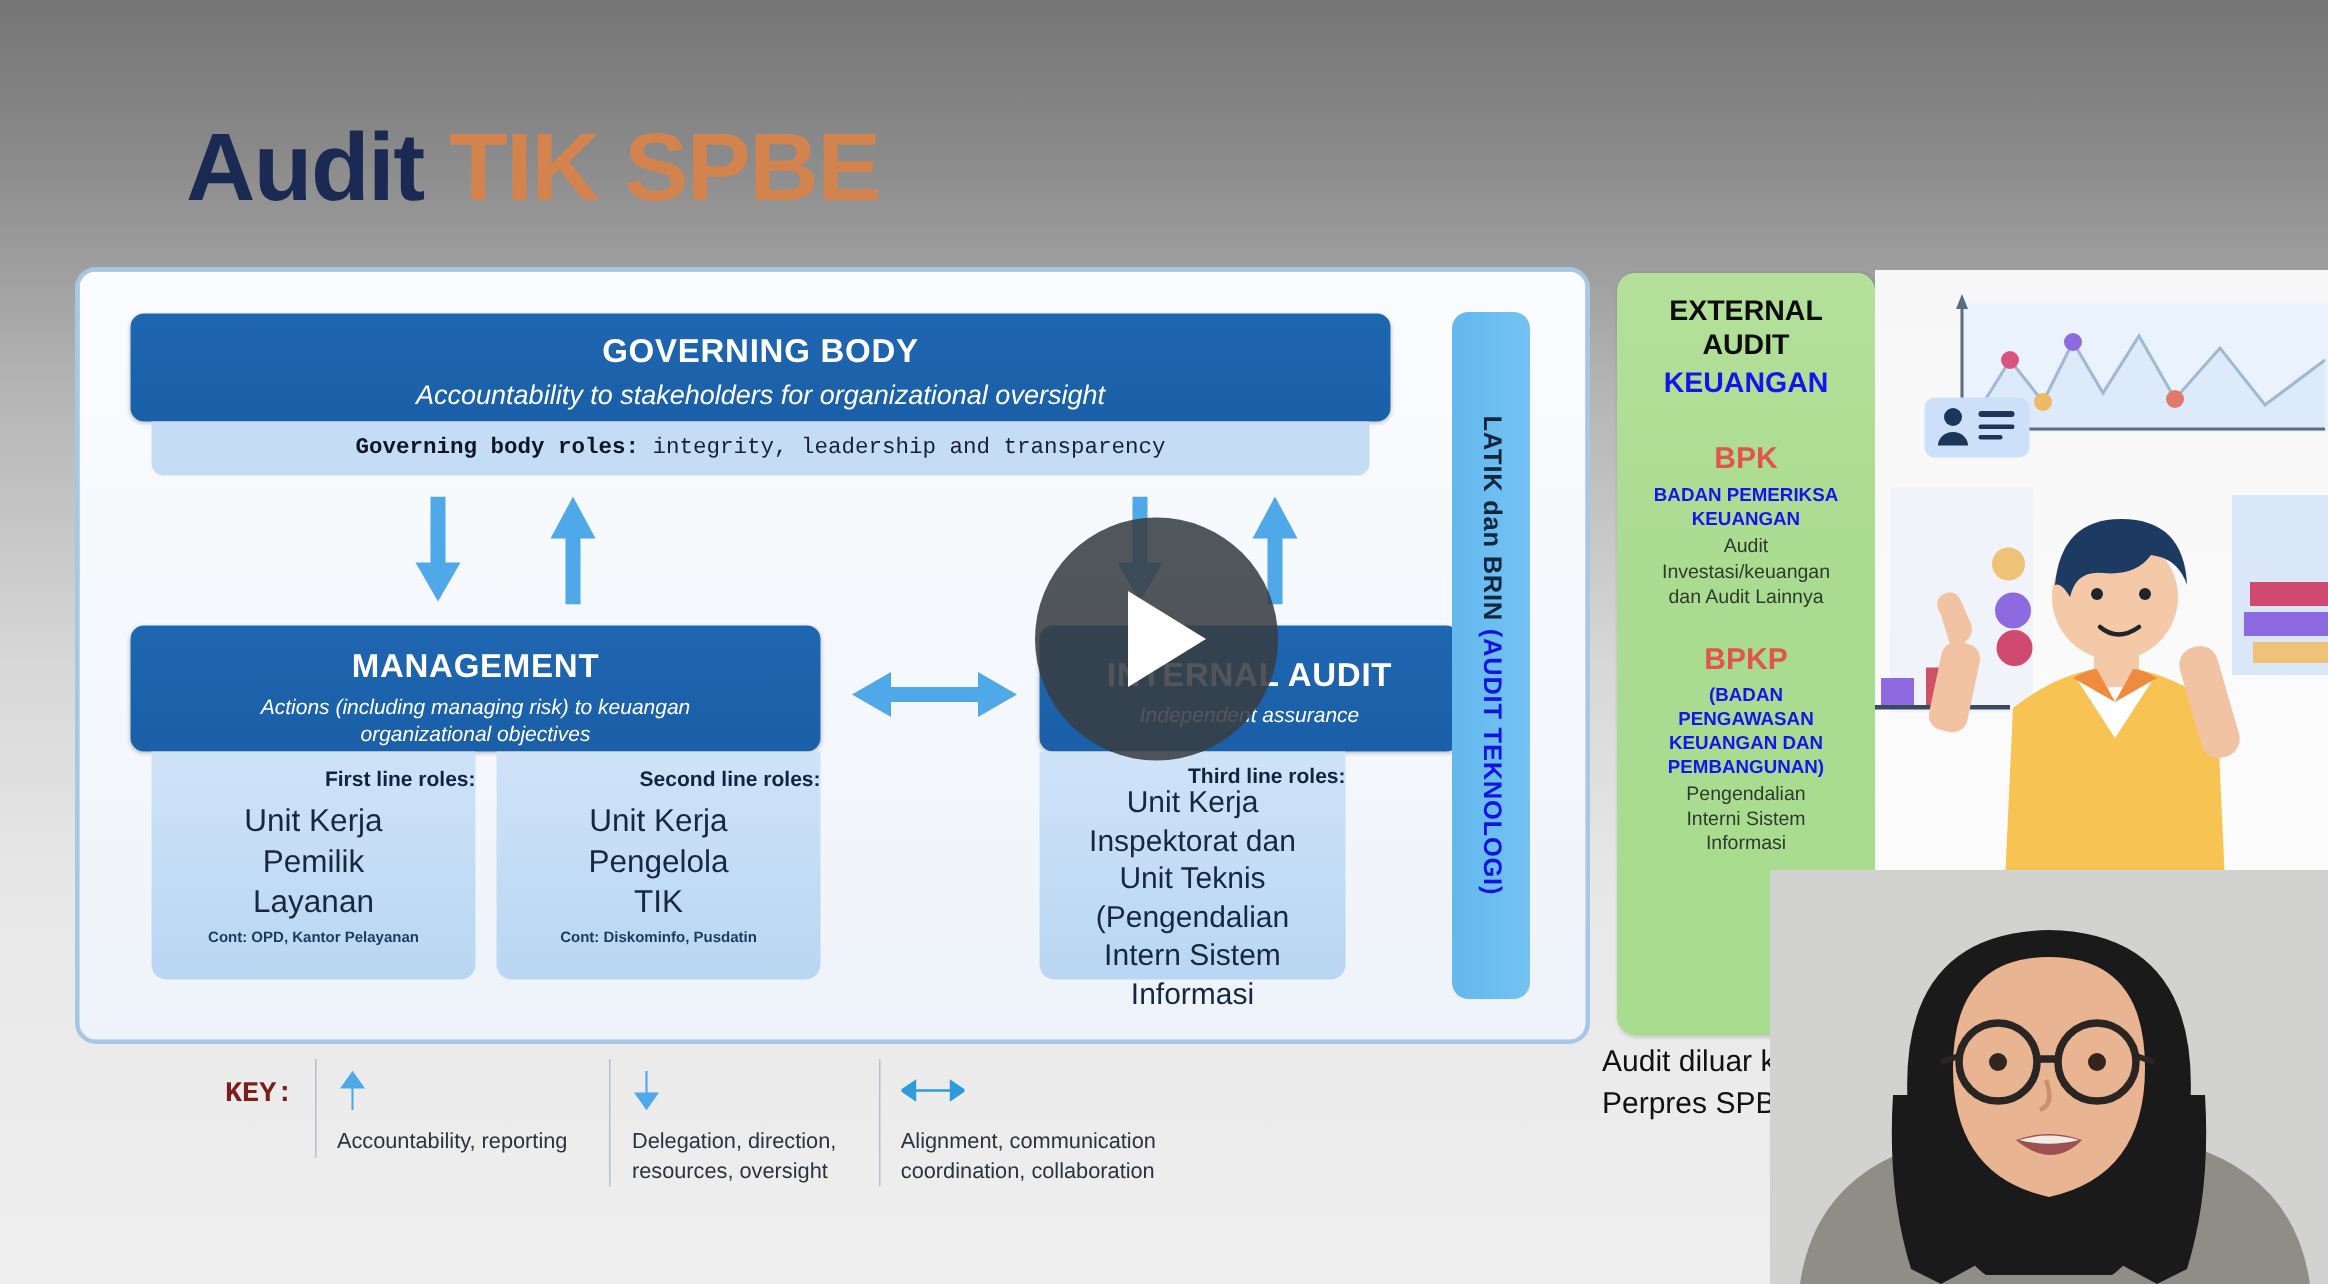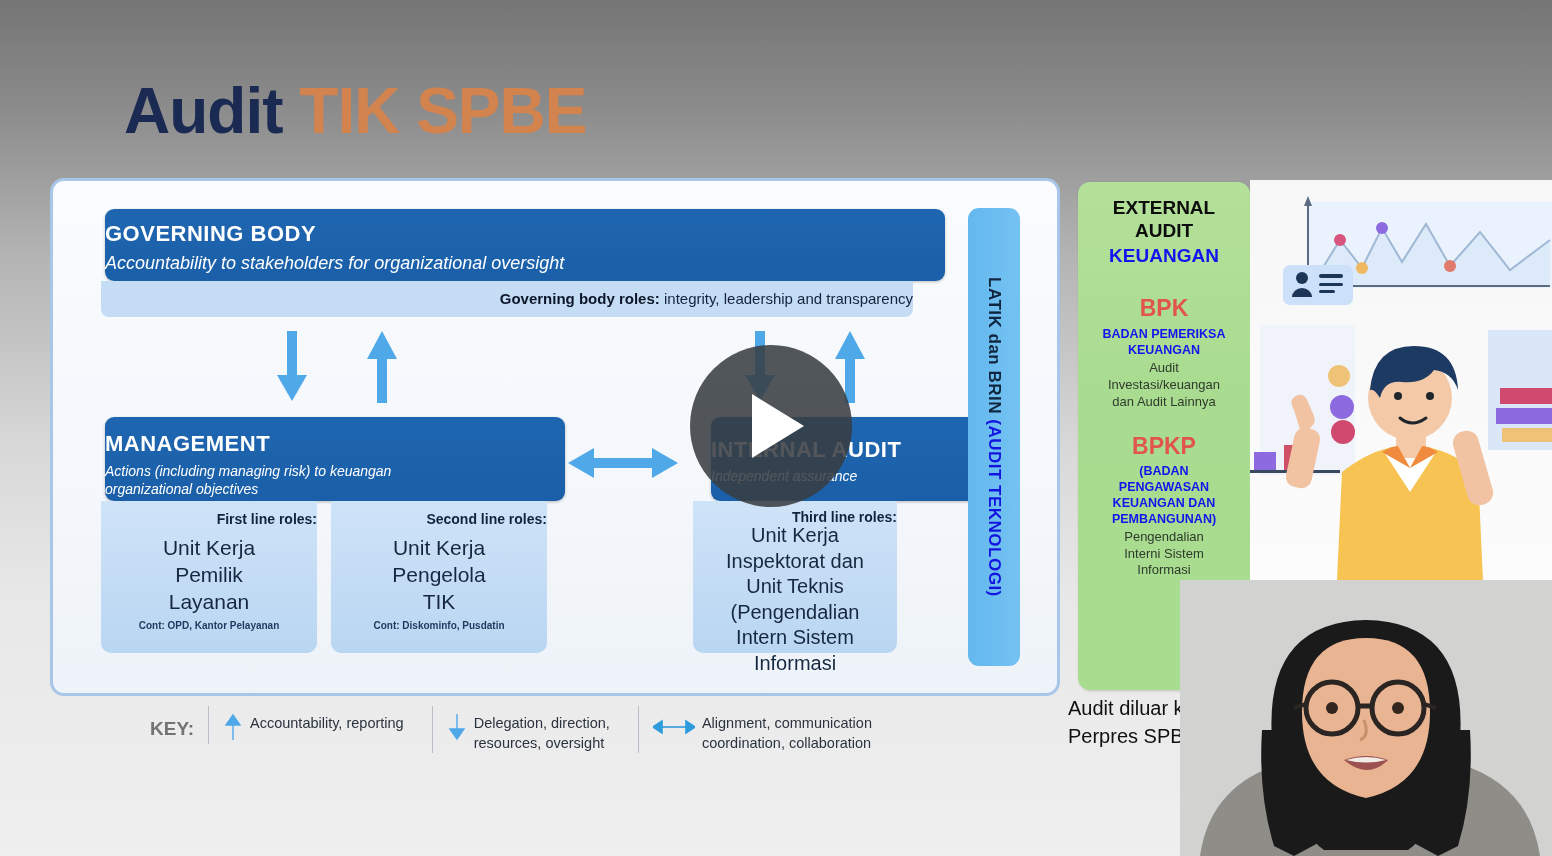--- a/index.html
+++ b/index.html
@@ -21,30 +21,29 @@
 
   
   #diagram-panel {
     position:absolute; left:50px; top:178px; width:1010px; height:518px;
     border:3px solid #a8c6e8; border-radius:14px;
     background:linear-gradient(to bottom,#fafcff 0%, #f4f7fb 60%, #eef3f9 100%);
   }
 
   .blue-box {
     position:absolute; background:linear-gradient(to bottom,#1f66b0,#1a5fa8);
-    border-radius:9px; color:#fff; text-align:left;
+    border-radius:9px; color:#fff; text-align:center;
     box-shadow:0 1px 3px rgba(0,0,0,.25);
-    margin-left:18px;
   }
   .blue-box .bb-title { font-weight:bold; letter-spacing:.5px; }
   .blue-box .bb-sub { font-style:italic; }
 
   .light-band {
     position:absolute; background:#c5dcf5; border-radius:0 0 8px 8px;
-    color:#15223c; text-align:right;
+    color:#15223c; text-align:center;font-family:Liberation Mono, monospace;
   }
   .light-band b { color:#0d1628; }
 
   .role-card {
     position:absolute; background:linear-gradient(to bottom,#cfe3f8,#b9d6f2);
     border-radius:0 0 10px 10px; text-align:center; color:#1b2b44;
   }
   .role-head { font-weight:bold; font-size:14px; color:#10243d;text-align:right; }
   .role-body { font-size:21px; line-height:1.28; color:#16283f; }
   .role-note { font-size:10px; font-weight:bold; color:#1d3a5e; }
@@ -63,36 +62,36 @@
     writing-mode:vertical-rl; font-size:17px; font-weight:bold; white-space:nowrap;
     color:#10263f; letter-spacing:.5px;
   }
   #latik-text .hl { color:#1414e0; }
 
   
   #key-legend {
     position:absolute; left:150px; top:706px; width:830px; height:60px;
     display:flex; align-items:flex-start; gap:0px; color:#2c3440;
   }
-  #key-legend .key-label { font-size:19px; font-weight:bold; color:#737373; padding-top:12px; }
+  #key-legend .key-label { font-size:19px; font-weight:bold; color:#7f1d1d; padding-top:12px;font-family:Liberation Mono, monospace; }
   .key-item { display:flex; align-items:flex-start; gap:7px; padding:8px 14px 0 14px;
-              border-left:1px solid #b8bfc8; margin-left:14px; }
+              border-left:1px solid #b8bfc8; margin-left:14px;flex-direction:column; }
   .key-item:first-of-type { border-left:none; }
   .key-text { font-size:14.5px; line-height:1.35; color:#2a333f; }
 
   
   #external-panel {
     position:absolute; left:1078px; top:182px; width:172px; height:508px;
     background:linear-gradient(to bottom,#b4e09a,#a9dc90 40%,#a8dc8f);
     border-radius:12px; text-align:center; padding-top:14px;
     box-shadow:1px 1px 3px rgba(0,0,0,.18);
   }
   #external-panel .ext-h { font-size:19px; font-weight:bold; color:#0d0d0d; line-height:1.22; }
   #external-panel .ext-h-blue { font-size:19px; font-weight:bold; color:#1414ee; line-height:1.3; }
-  .org-name { font-size:23px; font-weight:bold; color:#e2554e; }
+  .org-name { font-size:20px; font-weight:bold; color:#e2554e; }
   .org-full { font-size:12.5px; font-weight:bold; color:#1414ee; line-height:1.28; }
   .org-desc { font-size:13px; color:#2f3a2c; line-height:1.3; }
 
   #external-caption {
     position:absolute; left:1068px; top:694px; width:250px;
     font-size:20px; color:#111; line-height:1.42; font-weight:500;
   }
 
   
   #slide-badge {

